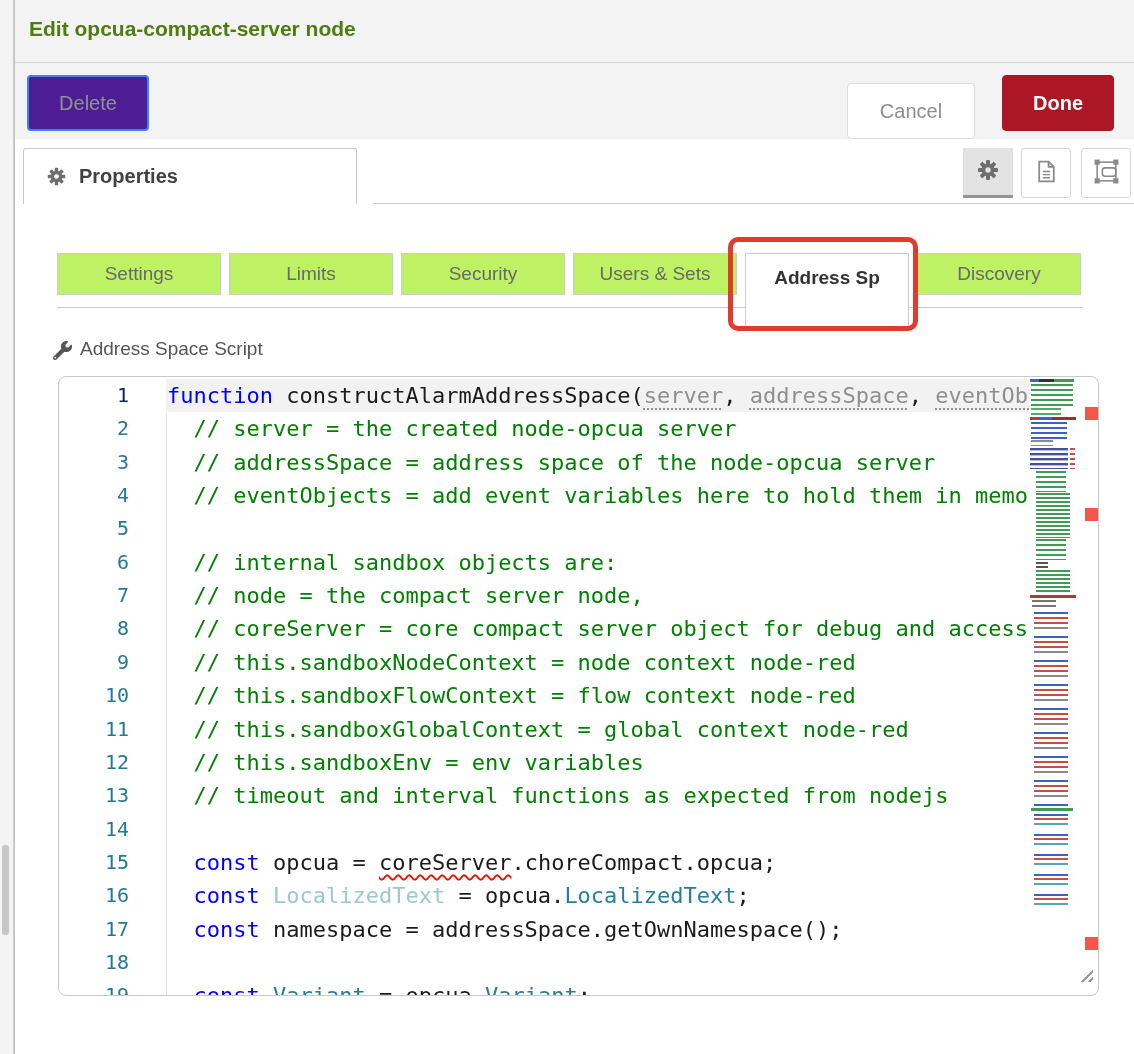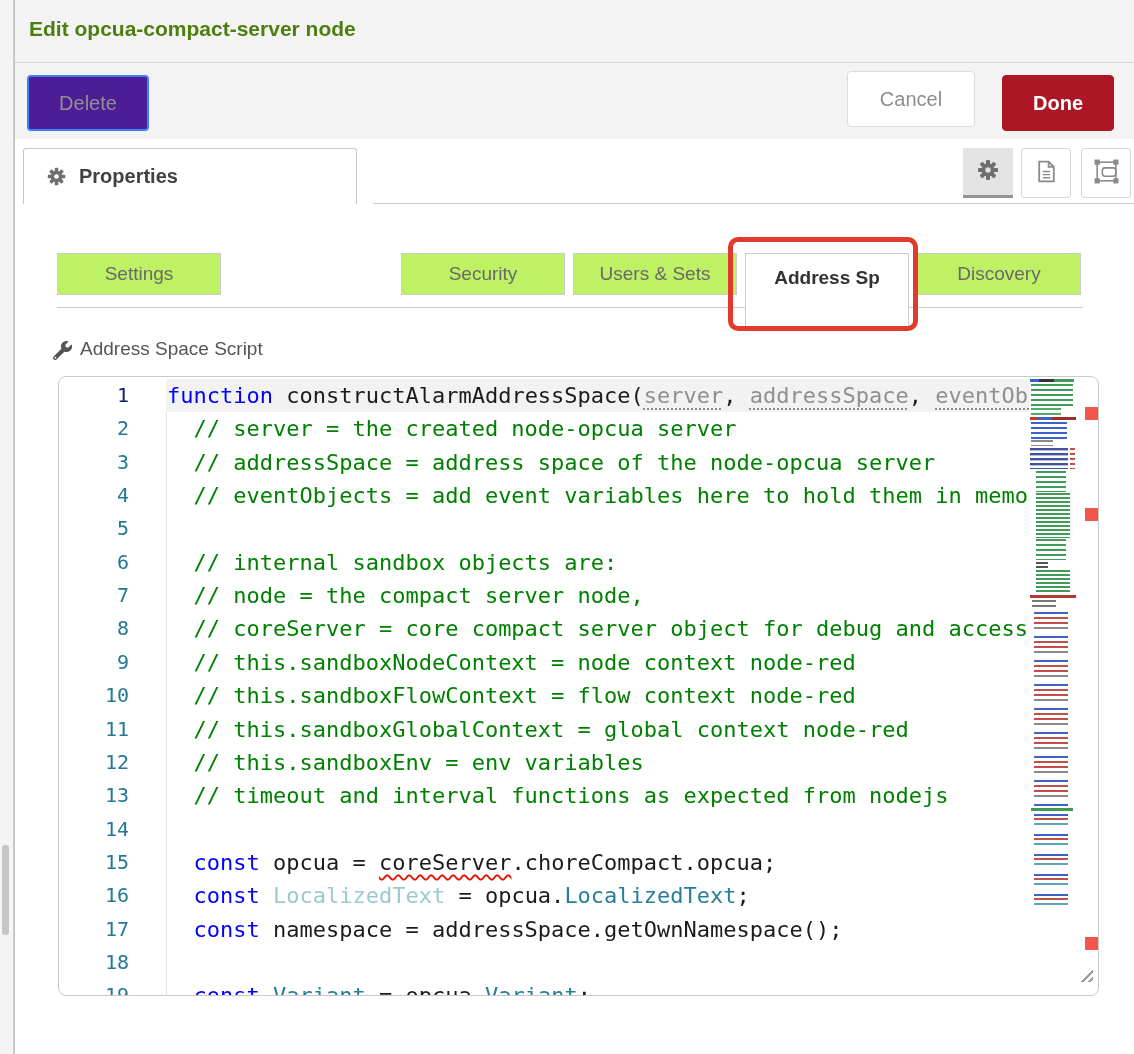--- a/index.html
+++ b/index.html
@@ -12,21 +12,21 @@
 
   
   .dialog{position:absolute;left:14px;top:0;width:1120px;height:1054px;background:#fff;border-left:1px solid #c4c4c4;}
 
   .dialog-header{position:absolute;left:0;top:0;right:0;height:62px;background:#f3f3f3;border-bottom:1px solid #d4d4d4;}
   .dialog-title{position:absolute;left:14px;top:17px;font-size:21px;font-weight:bold;color:#4d7c0f;}
 
   .button-row{position:absolute;left:0;top:63px;right:0;height:76px;background:#f3f3f3;}
   .btn{position:absolute;height:56px;border-radius:4px;font-size:20px;display:flex;align-items:center;justify-content:center;box-sizing:border-box;cursor:pointer;}
   .btn-delete{left:12px;top:12px;width:122px;background:#4c1d95;border:2px solid #3b82f6;color:#919191;}
-  .btn-cancel{left:832px;top:8px;width:128px;background:#fff;border:1px solid #dcdcdc;color:#8d8d8d;}
+  .btn-cancel{left:832px;top:20px;width:128px;background:#fff;border:1px solid #dcdcdc;color:#8d8d8d;}
   .btn-done{left:987px;top:12px;width:112px;background:#AD1625;border:1px solid #AD1625;color:#fff;font-weight:bold;}
 
   
   .props-tab{position:absolute;left:8px;top:148px;width:334px;height:56px;background:#fff;
              border:1px solid #c9c9c9;border-bottom:none;border-radius:3px 3px 0 0;box-sizing:border-box;
              display:flex;align-items:center;}
   .props-tab .gear-wrap{margin-left:22px;display:flex;align-items:center;}
   .props-label{margin-left:12px;font-size:20px;font-weight:bold;color:#414141;}
   .props-underline{position:absolute;left:358px;top:203px;right:0;height:0;border-top:1px solid #c9c9c9;}
 
@@ -150,20 +150,21 @@
           <rect x="1.5" y="19.5" width="5" height="5" fill="#8a8a8a"></rect>
           <rect x="19.5" y="19.5" width="5" height="5" fill="#8a8a8a"></rect>
           <rect x="9" y="9.5" width="13" height="8" rx="2.5" fill="#fff" stroke="#8a8a8a" stroke-width="1.5"></rect>
         </svg>
       </span>
     </div>
 
     <div class="tabs-strip">
       <div class="tabs-underline"></div>
       <div class="tab tab-0">Settings</div>
+      <div class="tab tab-1">Limits</div>
       <div class="tab tab-2">Security</div>
       <div class="tab tab-3">Users &amp; Sets</div>
       <div class="tab tab-4 active">
         <span>Address Sp</span>
         <div class="annotation-box"></div>
       </div>
       <div class="tab tab-5">Discovery</div>
     </div>
 
     <div class="section-label">

